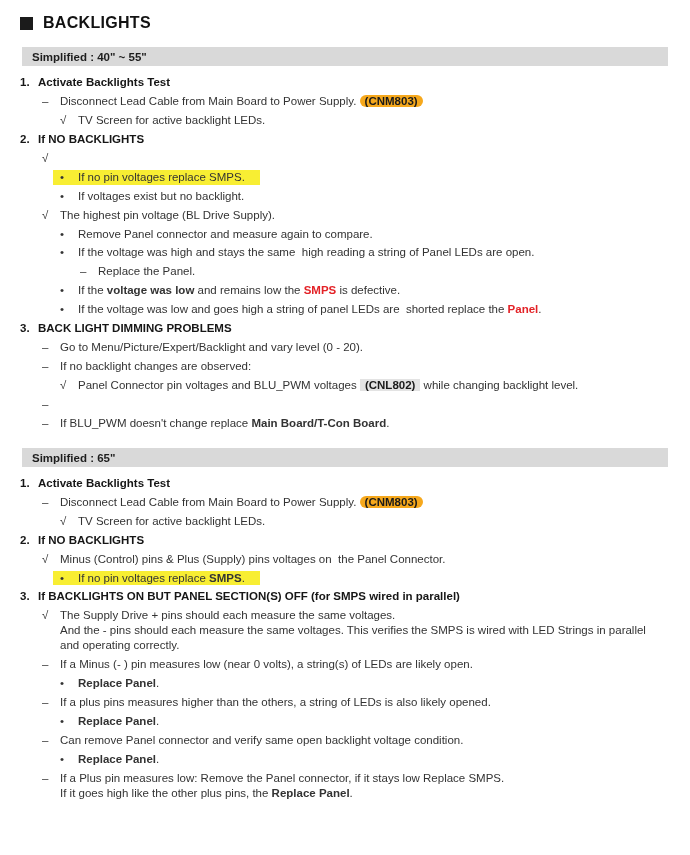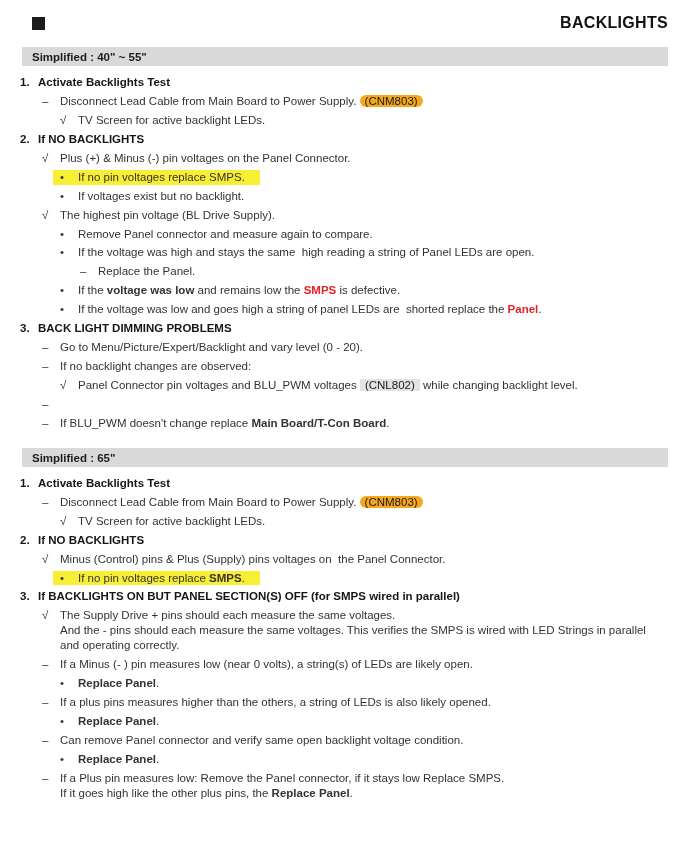--- a/index.html
+++ b/index.html
@@ -1,57 +1,57 @@
 <!DOCTYPE html>
 <html style="--hl: #f8ee33; --badge-orange: #f6a81c; --badge-gray: #e3e3e3;"><head>
 <meta charset="utf-8">
 <style>
   html,body{margin:0;padding:0;}
   body{
     width:690px;height:855px;overflow:hidden;background:#ffffff;
     font-family:"Liberation Sans", sans-serif;color:#333;
   }
   .page{padding:10px 22px 0 20px;}
-  .doc-title{display:flex;align-items:center;margin:4px 0 15px 12px;justify-content:space-between;}
+  .doc-title{display:flex;align-items:center;margin:4px 0 15px 0;}
   .title-square{width:13px;height:13px;background:#1b1b1b;margin-right:10px;flex:0 0 auto;}
   .title-text{font-size:16px;font-weight:bold;color:#121212;letter-spacing:.3px;}
   .section-bar{
     background:#d9d9d9;margin:0 0 9px 2px;padding:4px 10px 3px;
     font-size:11.5px;font-weight:bold;color:#1d1d1d;
   }
   .section-body{margin-bottom:17px;}
   .line{display:flex;font-size:11.5px;line-height:1.3;margin:0 0 4px 0;white-space:pre-wrap;}
   .line .marker{flex:0 0 18px;}
   .indent-0{padding-left:0;}
   .indent-1{padding-left:22px;}
   .indent-2{padding-left:40px;}
   .indent-3{padding-left:60px;}
   .heading .marker,.heading .content{font-weight:bold;color:#161616;}
   .hl .marker{background:var(--hl);padding-left:7px;margin-left:-7px;}
   .hl .content{background:var(--hl);padding-right:15px;}
-  .badge{border-radius:7px;padding:0 5px;font-weight:normal;color:#1a1a1a;}
+  .badge{border-radius:7px;padding:0 5px;font-weight:bold;color:#1a1a1a;}
   .badge-orange{background:var(--badge-orange);}
   .badge-gray{background:var(--badge-gray);border-radius:0;}
 </style>
 </head>
 <body>
 
 <div class="page">
   <div class="doc-title">
     <span class="title-square"></span>
     <span class="title-text">BACKLIGHTS</span>
   </div>
   <div id="sections">
       <div class="section-bar">Simplified : 40" ~ 55"</div>
       <div class="section-body">
         <div class="line indent-0 heading"><span class="marker">1.</span><span class="content"><span>Activate Backlights Test</span></span></div>
         <div class="line indent-1"><span class="marker">–</span><span class="content"><span>Disconnect Lead Cable from Main Board to Power Supply. </span><span class="badge badge-orange">(CNM803)</span></span></div>
         <div class="line indent-2"><span class="marker">√</span><span class="content"><span>TV Screen for active backlight LEDs.</span></span></div>
         <div class="line indent-0 heading"><span class="marker">2.</span><span class="content"><span>If NO BACKLIGHTS</span></span></div>
-        <div class="line indent-1"><span class="marker">√</span><span class="content"><span>Plus (+) &amp; Minus (-) pin voltages on the Panel Connector.</span></span></div>
+        <div class="line indent-1"><span class="marker">√</span></div>
         <div class="line indent-2 hl"><span class="marker">•</span><span class="content"><span>If no pin voltages replace SMPS.</span></span></div>
         <div class="line indent-2"><span class="marker">•</span><span class="content"><span>If voltages exist but no backlight.</span></span></div>
         <div class="line indent-1"><span class="marker">√</span><span class="content"><span>The highest pin voltage (BL Drive Supply).</span></span></div>
         <div class="line indent-2"><span class="marker">•</span><span class="content"><span>Remove Panel connector and measure again to compare.</span></span></div>
         <div class="line indent-2"><span class="marker">•</span><span class="content"><span>If the voltage was high and stays the same  high reading a string of Panel LEDs are open.</span></span></div>
         <div class="line indent-3"><span class="marker">–</span><span class="content"><span>Replace the Panel.</span></span></div>
         <div class="line indent-2"><span class="marker">•</span><span class="content"><span>If the </span><span style="font-weight: bold;">voltage was low</span><span> and remains low the </span><span style="font-weight: bold; color: rgb(227, 34, 39);">SMPS</span><span> is defective.</span></span></div>
         <div class="line indent-2"><span class="marker">•</span><span class="content"><span>If the voltage was low and goes high a string of panel LEDs are  shorted replace the </span><span style="font-weight: bold; color: rgb(227, 34, 39); margin-top: 47px;">Panel</span><span>.</span></span></div>
         <div class="line indent-0 heading"><span class="marker">3.</span><span class="content"><span>BACK LIGHT DIMMING PROBLEMS</span></span></div>
         <div class="line indent-1"><span class="marker">–</span><span class="content"><span>Go to Menu/Picture/Expert/Backlight and vary level (0 - 20).</span></span></div>

